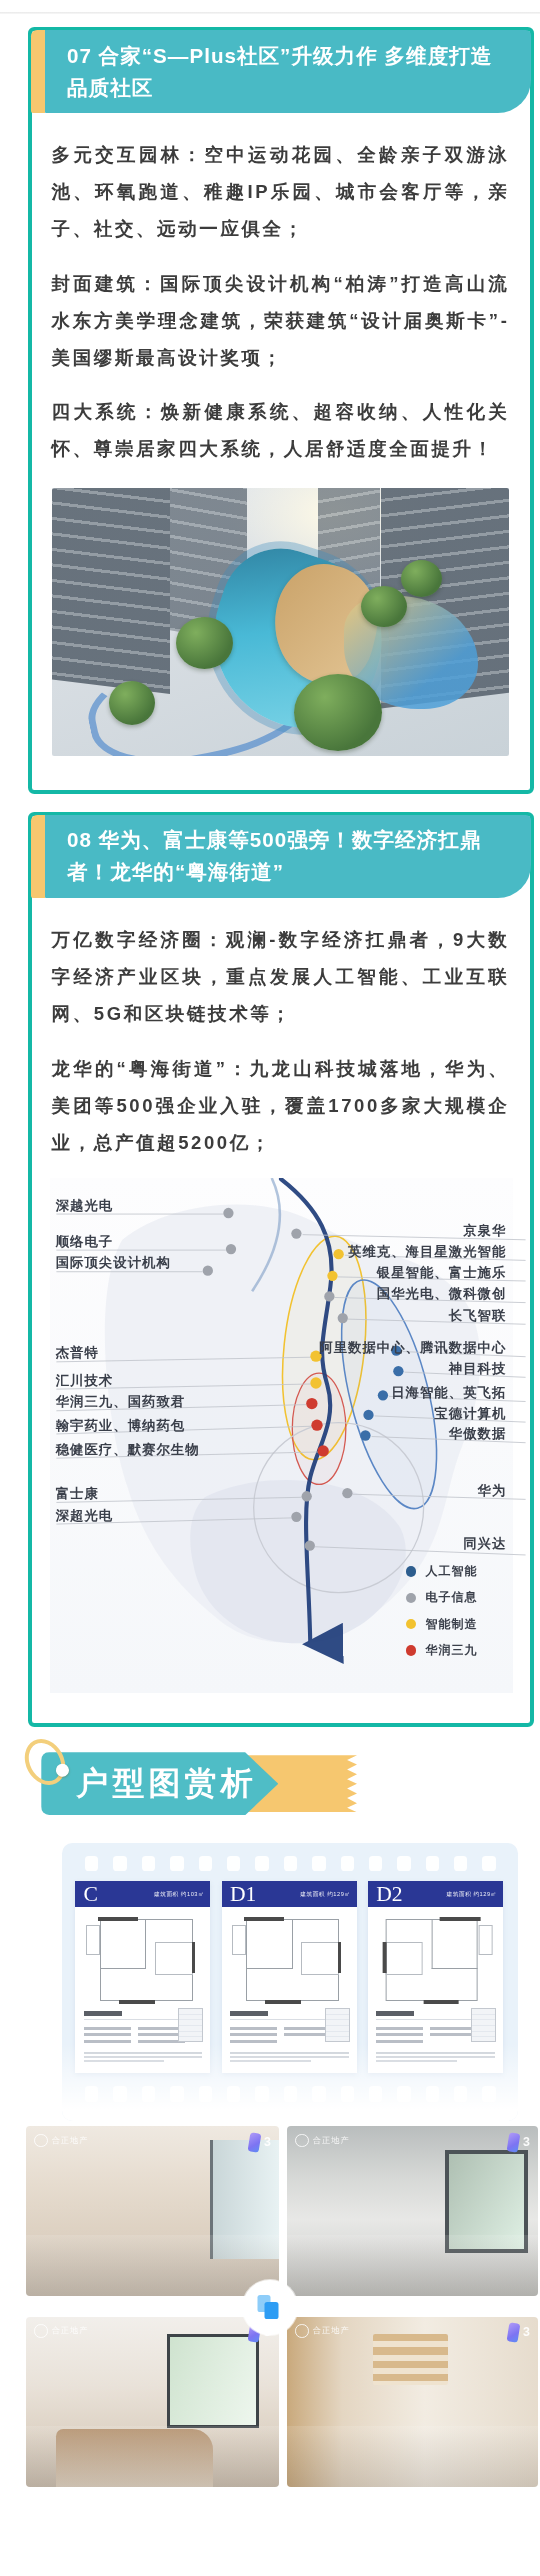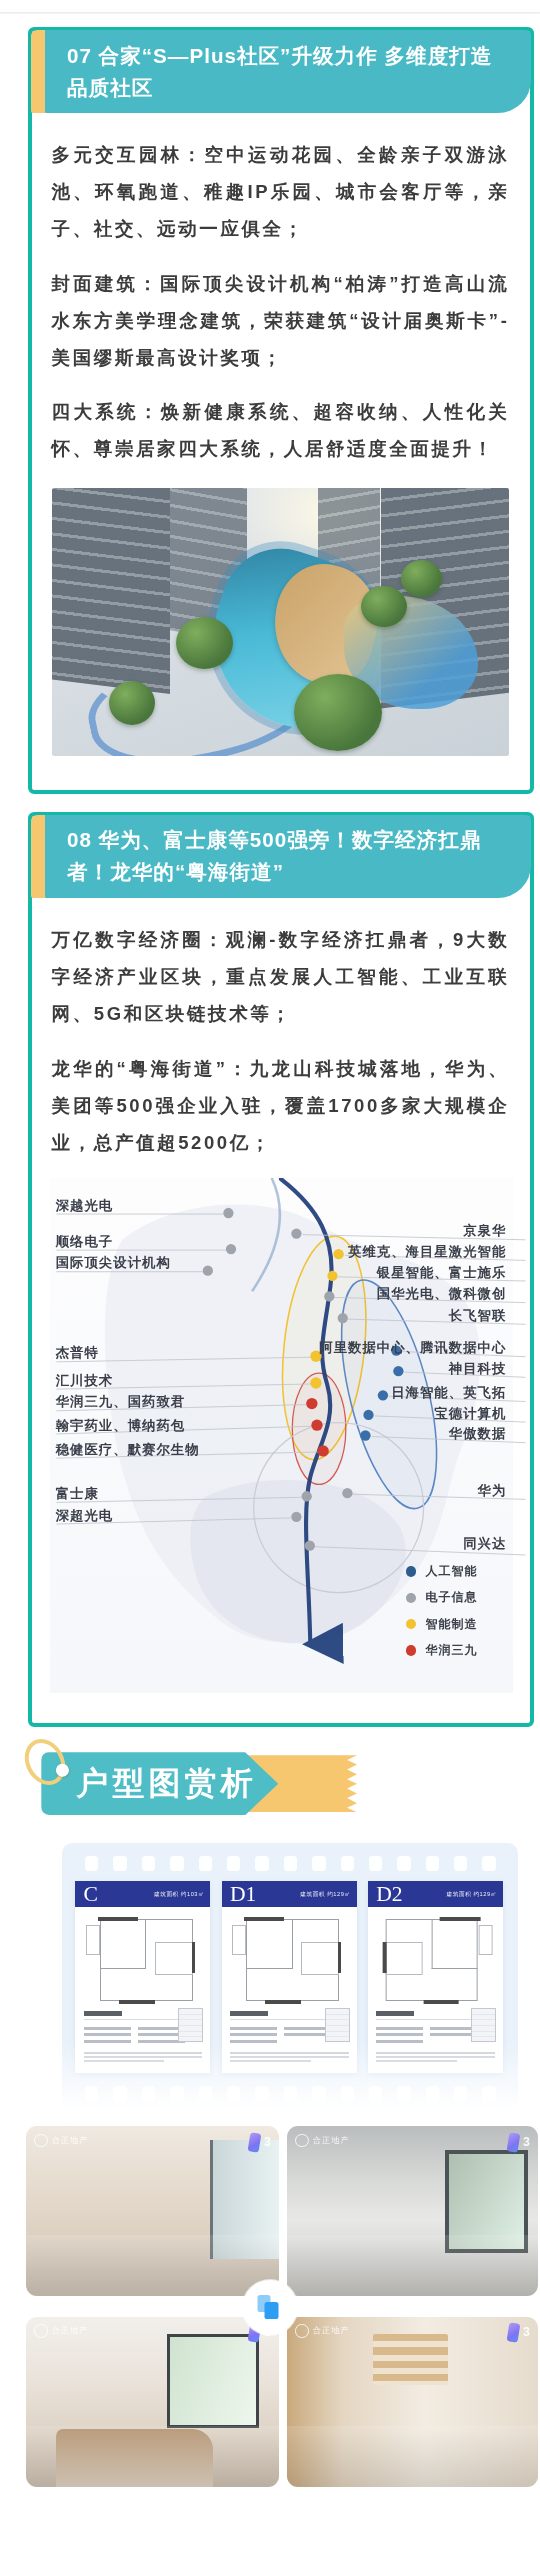--- a/index.html
+++ b/index.html
@@ -106,21 +106,21 @@
         background:repeating-linear-gradient(180deg,#f2f4f7 0 4.6px,#e4e8ee 4.6px 5.7px);}
   .d-par{margin-top:6.2px;}
   .d-par i{display:block;height:2.1px;background:#cdd2d9;margin:2.1px 0;}
   .d-par i:last-child{width:68%;}
 
   
   .gallery{position:relative;margin-top:5.2px;padding-left:26px;width:514px;}
   .g-row{display:flex;gap:8.2px;}
   .g-row.r1,.g-row.r2,.g-row.r3{height:170px;}
   .gap-a{height:20.6px;}
-  .photo{position:relative;flex:none;width:253px;height:100%;overflow:hidden;border-radius:11px;}
+  .photo{position:relative;flex:none;width:253px;height:100%;overflow:hidden;border-radius:4px;}
   .photo.pr{width:251px;}
   .photo::after{content:"";position:absolute;left:0;right:0;bottom:0;height:36%;
         background:linear-gradient(180deg,rgba(255,255,255,.12),rgba(110,100,90,.22));}
   .ph-dining{background:linear-gradient(180deg,#efe9e1 0%,#e6dccf 34%,#ded2c3 60%,#cfc5b8 100%),
         linear-gradient(90deg,#d8cec0,#efe9e1);}
   .ph-dining .win{position:absolute;right:0;top:8%;width:26%;height:70%;
         background:linear-gradient(90deg,#c9d6d8,#e8f2f3);border-left:3.1px solid #6b7378;}
   .ph-kitchen1{background:linear-gradient(180deg,#b9bdbd 0%,#d6d8d6 30%,#e8e8e6 55%,#c4c6c4 100%);}
   .ph-kitchen1 .win{position:absolute;right:4%;top:14%;width:30%;height:56%;
         background:linear-gradient(120deg,#aebfb2,#dff0e4);border:4.1px solid #4c5357;}

